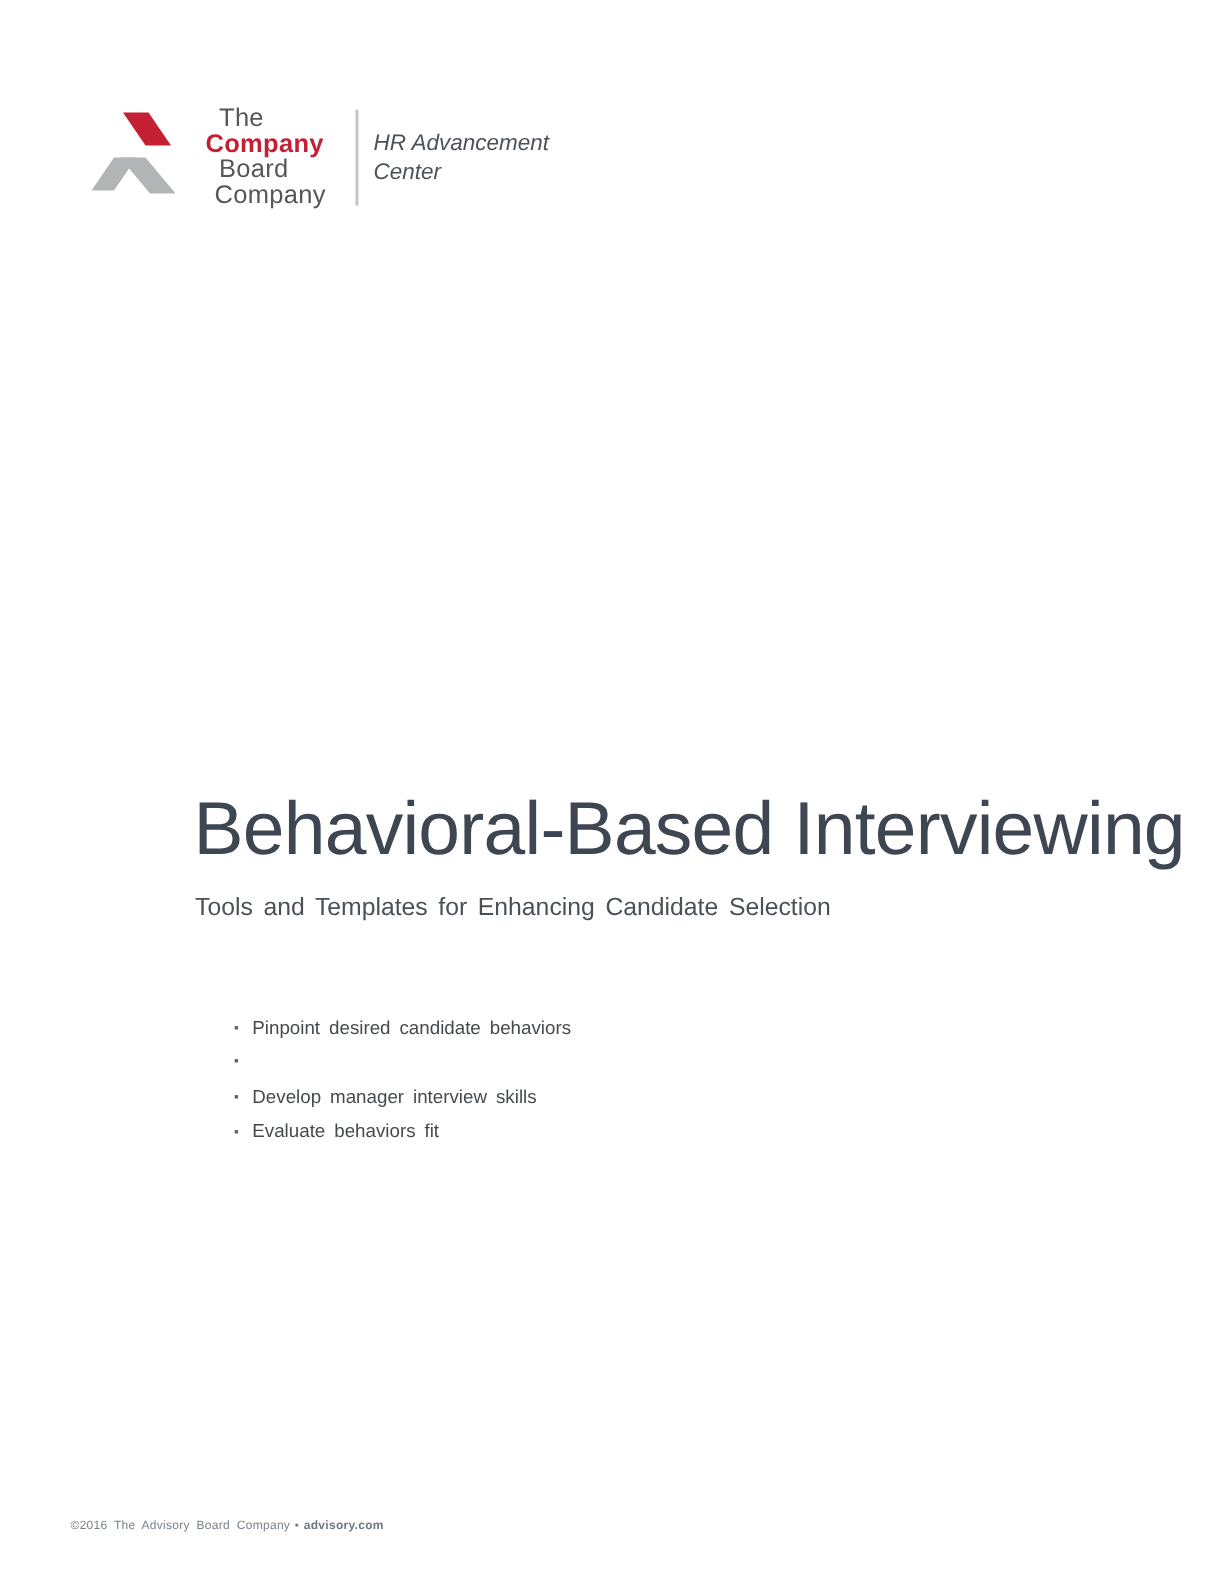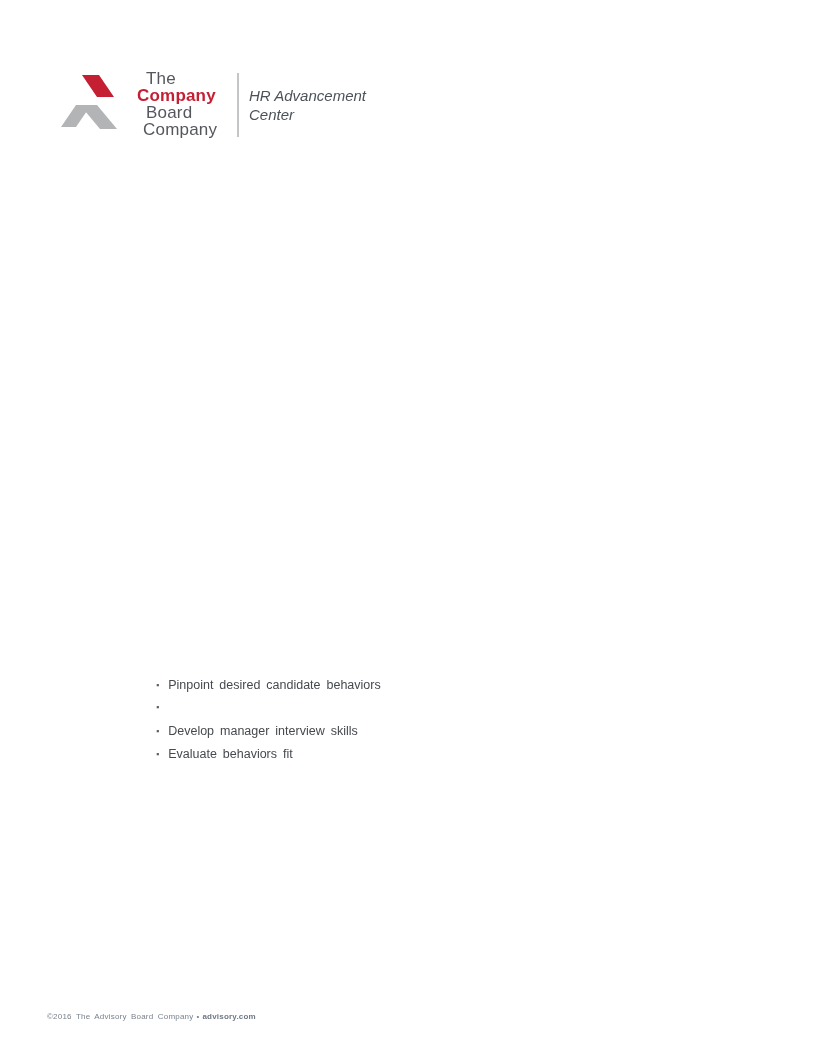--- a/index.html
+++ b/index.html
@@ -145,21 +145,23 @@
     <div class="line-company">Company</div>
   </div>
 
   <div class="header-divider"></div>
 
   <div class="division">
     <div>HR Advancement</div>
     <div>Center</div>
   </div>
 
+  <h1 class="cover-title">Behavioral-Based Interviewing</h1>
 
+  <p class="cover-subtitle">Tools and Templates for Enhancing Candidate Selection</p>
 
   <ul class="bullet-list">
     <li>
       <span class="bullet-glyph">▪</span>
       <span>Pinpoint desired candidate behaviors</span>
     </li>
     <li>
       <span class="bullet-glyph">▪</span>
     </li>
     <li>

